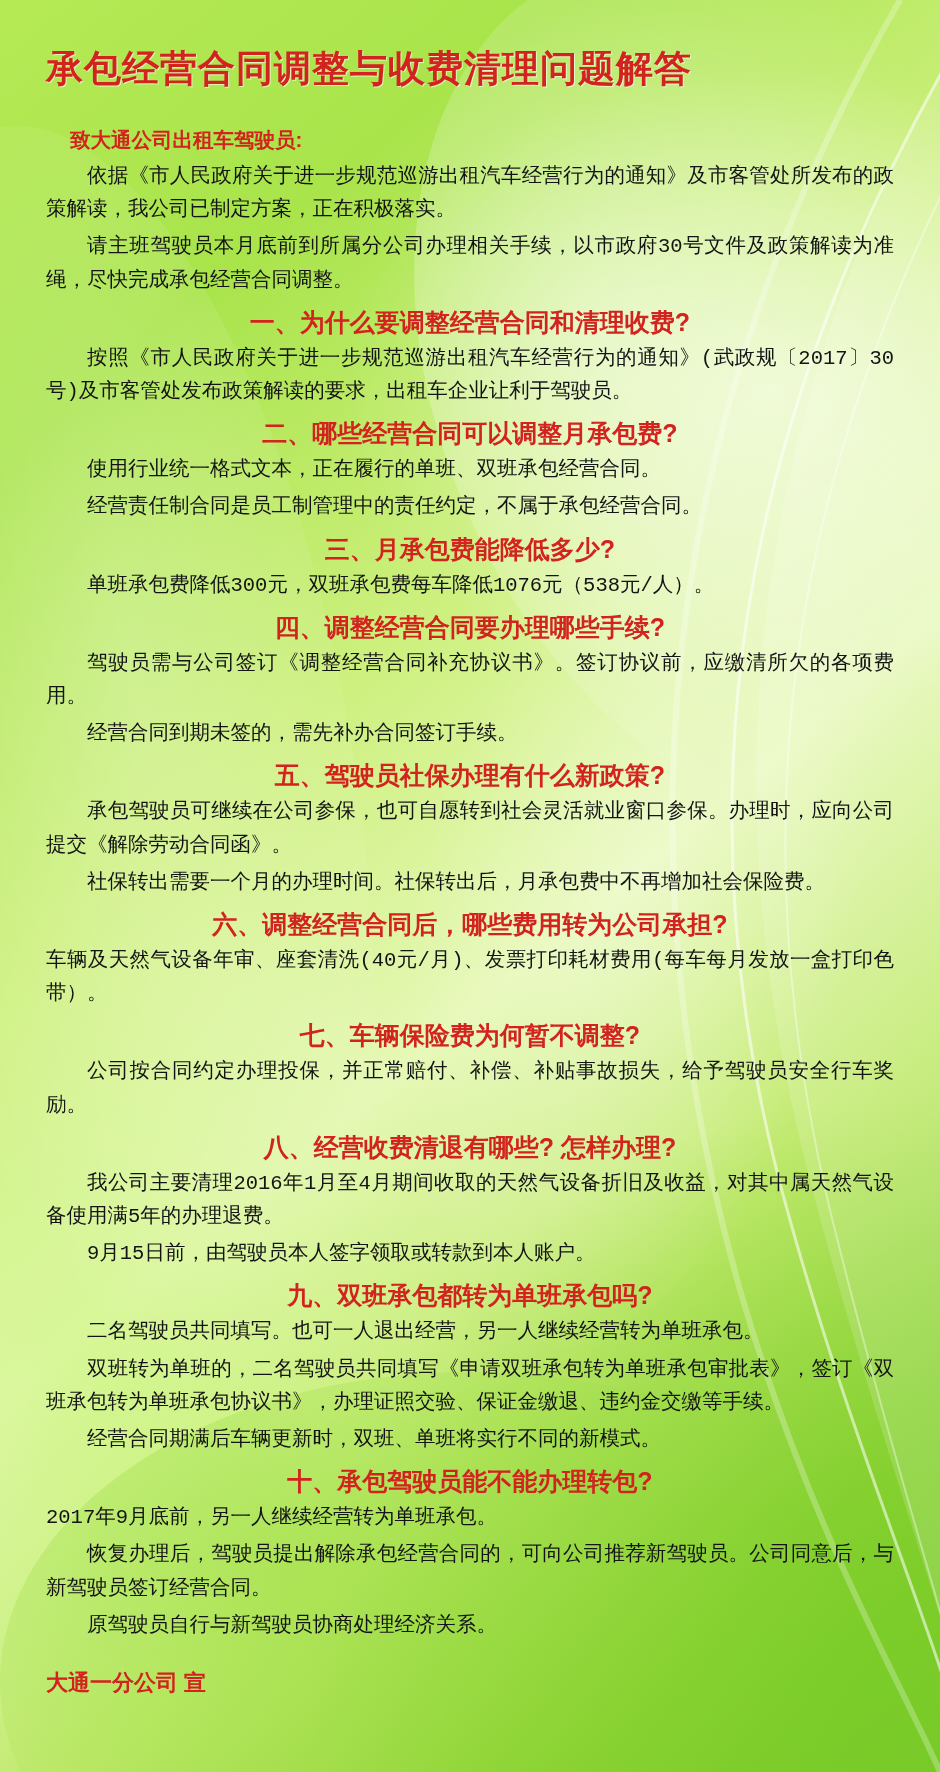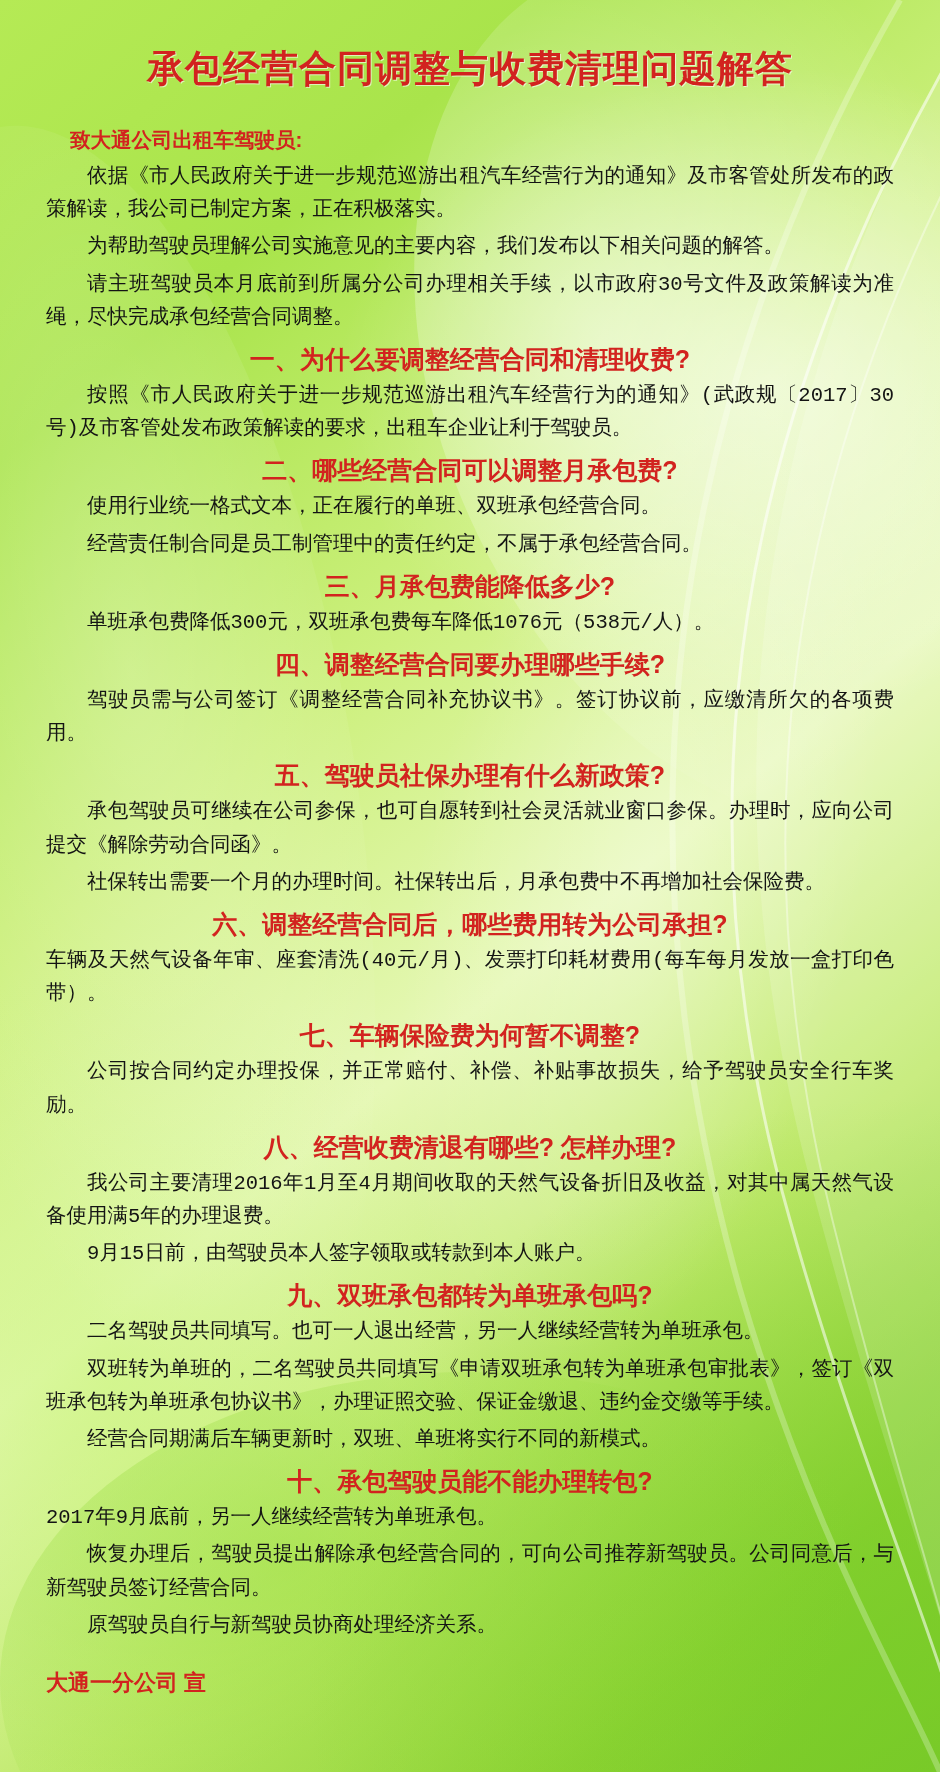--- a/index.html
+++ b/index.html
@@ -64,21 +64,20 @@
     height: 1772px;
     opacity: 0.85;
     pointer-events: none;
   }
   .content {
     position: relative;
     z-index: 5;
     padding: 0 46px;
   }
   .title {
-    text-align: center;
     font-size: 37px;
     font-weight: bold;
     color: #d2231f;
     letter-spacing: 1px;
     padding-top: 44px;
     padding-bottom: 10px;
     text-shadow: 1px 1px 0 rgba(255,255,255,0.6);
     white-space: nowrap;
   }
   .salutation {
@@ -133,35 +132,35 @@
     <path d="M560 0 C 330 400, 270 830, 400 1290 C 470 1530, 560 1680, 600 1772" fill="none" stroke="rgba(255,255,255,0.30)" stroke-width="6"></path>
   </svg>
 
   <div class="content">
 
     <div class="title">承包经营合同调整与收费清理问题解答</div>
 
     <div class="salutation">致大通公司出租车驾驶员:</div>
 
     <div class="para">依据《市人民政府关于进一步规范巡游出租汽车经营行为的通知》及市客管处所发布的政策解读，我公司已制定方案，正在积极落实。</div>
-    <div class="para">为帮助驾驶员理解公司实施意见的主要内容，我们发布以下相关问题的解答。</div>
     <div class="para">请主班驾驶员本月底前到所属分公司办理相关手续，以市政府30号文件及政策解读为准绳，尽快完成承包经营合同调整。</div>
 
     <div class="qhead">一、为什么要调整经营合同和清理收费?</div>
     <div class="para">按照《市人民政府关于进一步规范巡游出租汽车经营行为的通知》(武政规〔2017〕30号)及市客管处发布政策解读的要求，出租车企业让利于驾驶员。</div>
 
     <div class="qhead">二、哪些经营合同可以调整月承包费?</div>
     <div class="para">使用行业统一格式文本，正在履行的单班、双班承包经营合同。</div>
     <div class="para">经营责任制合同是员工制管理中的责任约定，不属于承包经营合同。</div>
 
     <div class="qhead">三、月承包费能降低多少?</div>
     <div class="para">单班承包费降低300元，双班承包费每车降低1076元（538元/人）。</div>
 
     <div class="qhead">四、调整经营合同要办理哪些手续?</div>
     <div class="para">驾驶员需与公司签订《调整经营合同补充协议书》。签订协议前，应缴清所欠的各项费用。</div>
+    <div class="para">经营合同到期未签的，需先补办合同签订手续。</div>
 
     <div class="qhead">五、驾驶员社保办理有什么新政策?</div>
     <div class="para">承包驾驶员可继续在公司参保，也可自愿转到社会灵活就业窗口参保。办理时，应向公司提交《解除劳动合同函》。</div>
     <div class="para">社保转出需要一个月的办理时间。社保转出后，月承包费中不再增加社会保险费。</div>
 
     <div class="qhead">六、调整经营合同后，哪些费用转为公司承担?</div>
     <div class="para noindent">车辆及天然气设备年审、座套清洗(40元/月)、发票打印耗材费用(每车每月发放一盒打印色带）。</div>
 
     <div class="qhead">七、车辆保险费为何暂不调整?</div>
     <div class="para">公司按合同约定办理投保，并正常赔付、补偿、补贴事故损失，给予驾驶员安全行车奖励。</div>

